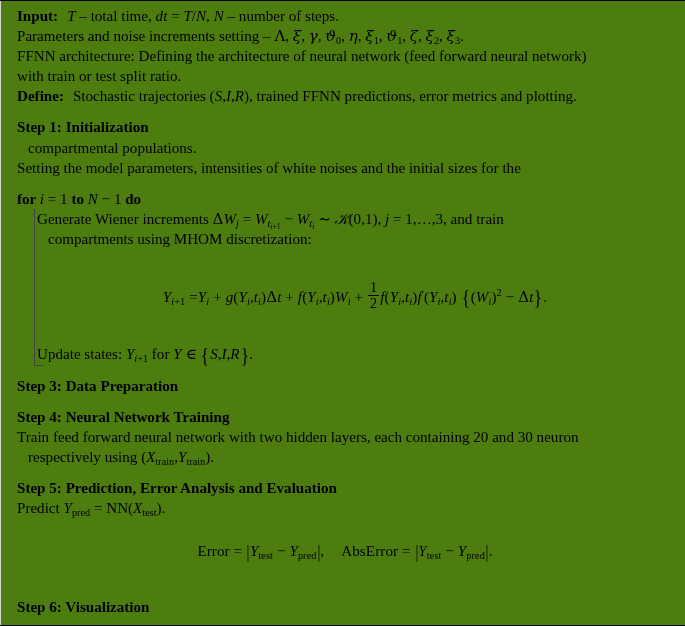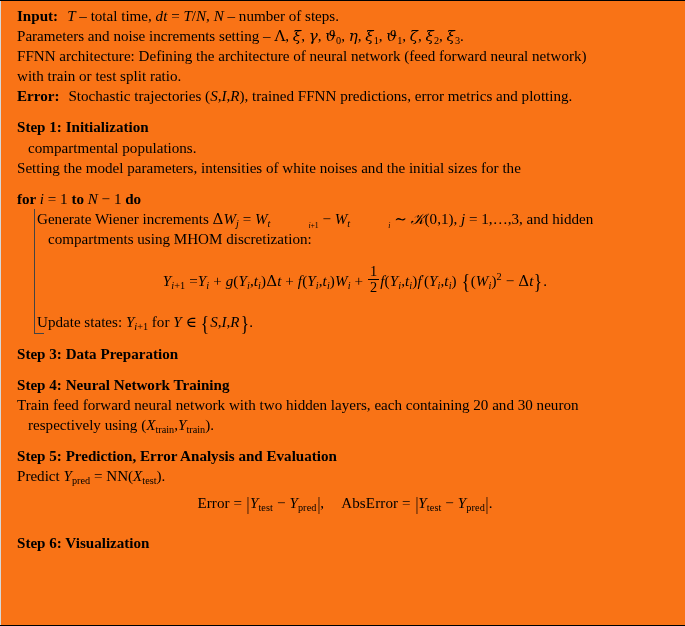--- a/index.html
+++ b/index.html
@@ -9,21 +9,21 @@
   }
   body {
     font-family: "Liberation Serif", "DejaVu Serif", serif;
     color: #000000;
   }
   #algo-root {
     position: relative;
     width: 685px;
     height: 626px;
     box-sizing: border-box;
-    background: #f97316;
+    background: #4d7c0f;
     border-top: 1px solid #000;
     border-bottom: 1px solid #000;
     overflow: hidden;
   }
   
   #algo-root::before {
     content: "";
     position: absolute;
     left: 0;
     top: 0;
@@ -55,21 +55,21 @@
     font-size: 0.68em;
     vertical-align: -0.28em;
     line-height: 0;
   }
   sup {
     font-size: 0.68em;
     vertical-align: 0.52em;
     line-height: 0;
   }
   sub .mi, sup .mi { font-style: italic; }
-  .subsub { font-size: 0.75em; vertical-align: -0.22em; margin-left: 38px; }
+  .subsub { font-size: 0.75em; vertical-align: -0.22em; }
   .tinyup { font-size: 0.62em; vertical-align: 0.45em; line-height: 0; font-style: normal; }
 
   
   .loop-wrap {
     position: relative;
   }
   .loop-rule {
     position: absolute;
     left: 17px;
     top: 0;
@@ -78,21 +78,21 @@
     border-left: 1.2px solid #444;
     border-bottom: 1.2px solid #444;
   }
   .loop-content {
     padding-left: 20px;
   }
 
   
   .disp-eq {
     text-align: center;
-    margin: 0;
+    margin: 16px;
     padding: 0;
   }
   .frac {
     display: inline-block;
     vertical-align: -0.48em;
     text-align: center;
     font-size: 0.95em;
     line-height: 1.02;
     margin: 0 1px;
     position: relative;
@@ -138,21 +138,21 @@
 
     <div class="ln">
       <span>Parameters and noise increments setting –</span>
       <span class="mgk-up">Λ</span>, <span class="mgk">ξ</span>, <span class="mgk">γ</span>, <span class="mgk">ϑ</span><sub>0</sub>, <span class="mgk">η</span>, <span class="mgk">ξ</span><sub>1</sub>, <span class="mgk">ϑ</span><sub>1</sub>, <span class="mgk">ζ</span>, <span class="mgk">ξ</span><sub>2</sub>, <span class="mgk">ξ</span><sub>3</sub>.
     </div>
 
     <div class="ln">FFNN architecture: Defining the architecture of neural network (feed forward neural network)</div>
     <div class="ln">with train or test split ratio.</div>
 
     <div class="ln">
-      <b>Error:</b><span class="spw"></span><span>Stochastic trajectories</span>
+      <b>Define:</b><span class="spw"></span><span>Stochastic trajectories</span>
       (<span class="mi">S</span>,<span class="mi">I</span>,<span class="mi">R</span>)<span>, trained FFNN predictions, error metrics and plotting.</span>
     </div>
 
     <div class="gap-md"></div>
 
     <div class="ln bold">Step 1: Initialization</div>
     <div class="ln cont">compartmental populations.</div>
     <div class="ln">Setting the model parameters, intensities of white noises and the initial sizes for the</div>
 
     <div class="gap-md"></div>
@@ -166,21 +166,21 @@
       <span>do</span>
     </div>
 
     <div class="loop-wrap">
       <div class="loop-rule"></div>
       <div class="loop-content">
 
         <div class="ln">
           <span>Generate Wiener increments</span>
           <span class="mgk-up">Δ</span><span class="mi">W</span><sub class="mi">j</sub> = <span class="mi">W</span><sub><span class="mi">t</span><span class="subsub"><span class="mi">i</span>+1</span></sub> − <span class="mi">W</span><sub><span class="mi">t</span><span class="subsub mi">i</span></sub> ∼ <span class="cal">𝒦</span>(0,1), <span class="mi">j</span> = 1,…,3,
-          <span>and hidden</span>
+          <span>and train</span>
         </div>
         <div class="ln cont">compartments using MHOM discretization:</div>
 
         <div style="height:16px"></div>
 
         <div class="disp-eq eqrow">
           <span class="mi">Y</span><sub><span class="mi">i</span>+1</sub> =<span class="mi">Y</span><sub class="mi">i</sub> + <span class="mi">g</span>(<span class="mi">Y</span><sub class="mi">i</sub>,<span class="mi">t</span><sub class="mi">i</sub>)<span class="mgk-up">Δ</span><span class="mi">t</span> + <span class="mi">f</span>(<span class="mi">Y</span><sub class="mi">i</sub>,<span class="mi">t</span><sub class="mi">i</sub>)<span class="mi">W</span><sub class="mi">i</sub> + <span class="frac"><span class="num">1</span><span class="den">2</span></span><span class="mi">f</span>(<span class="mi">Y</span><sub class="mi">i</sub>,<span class="mi">t</span><sub class="mi">i</sub>)<span class="mi">f</span><span class="tinyup">′</span>(<span class="mi">Y</span><sub class="mi">i</sub>,<span class="mi">t</span><sub class="mi">i</sub>)<span class="sp"></span><span class="bigbr">{</span>(<span class="mi">W</span><sub class="mi">i</sub>)<sup>2</sup> − <span class="mgk-up">Δ</span><span class="mi">t</span><span class="bigbr">}</span>.
         </div>
 
         <div style="height:17px"></div>

